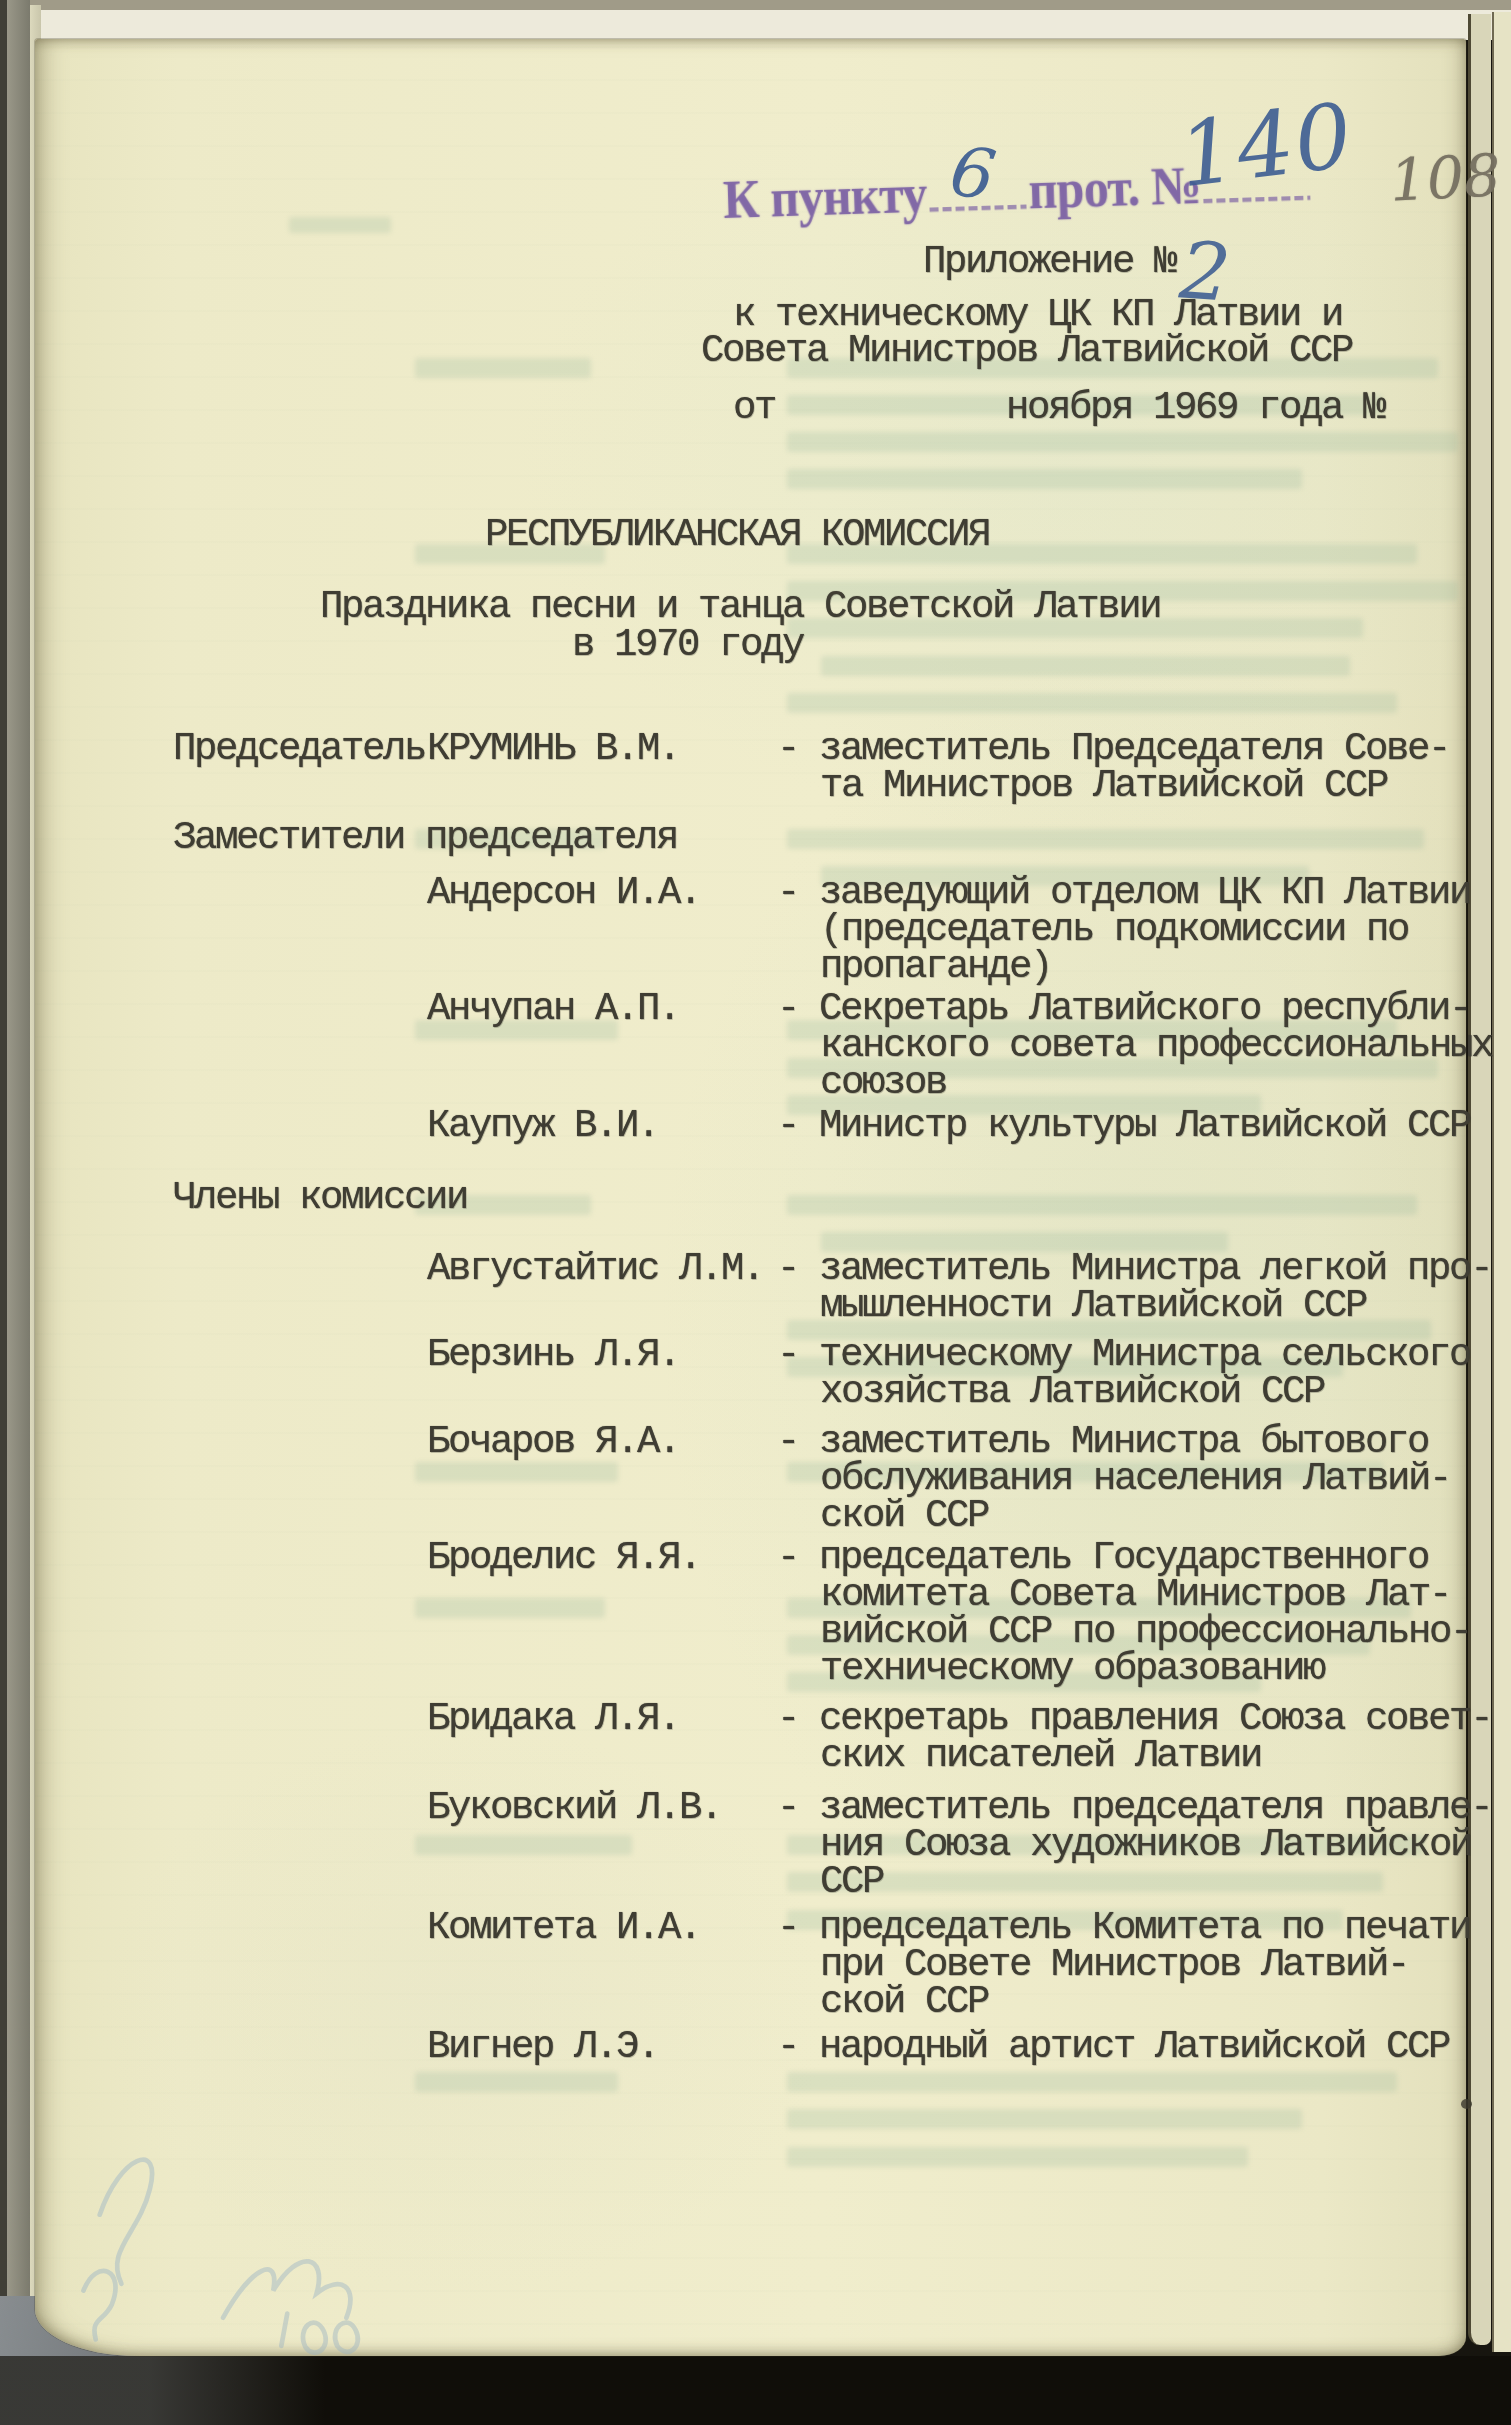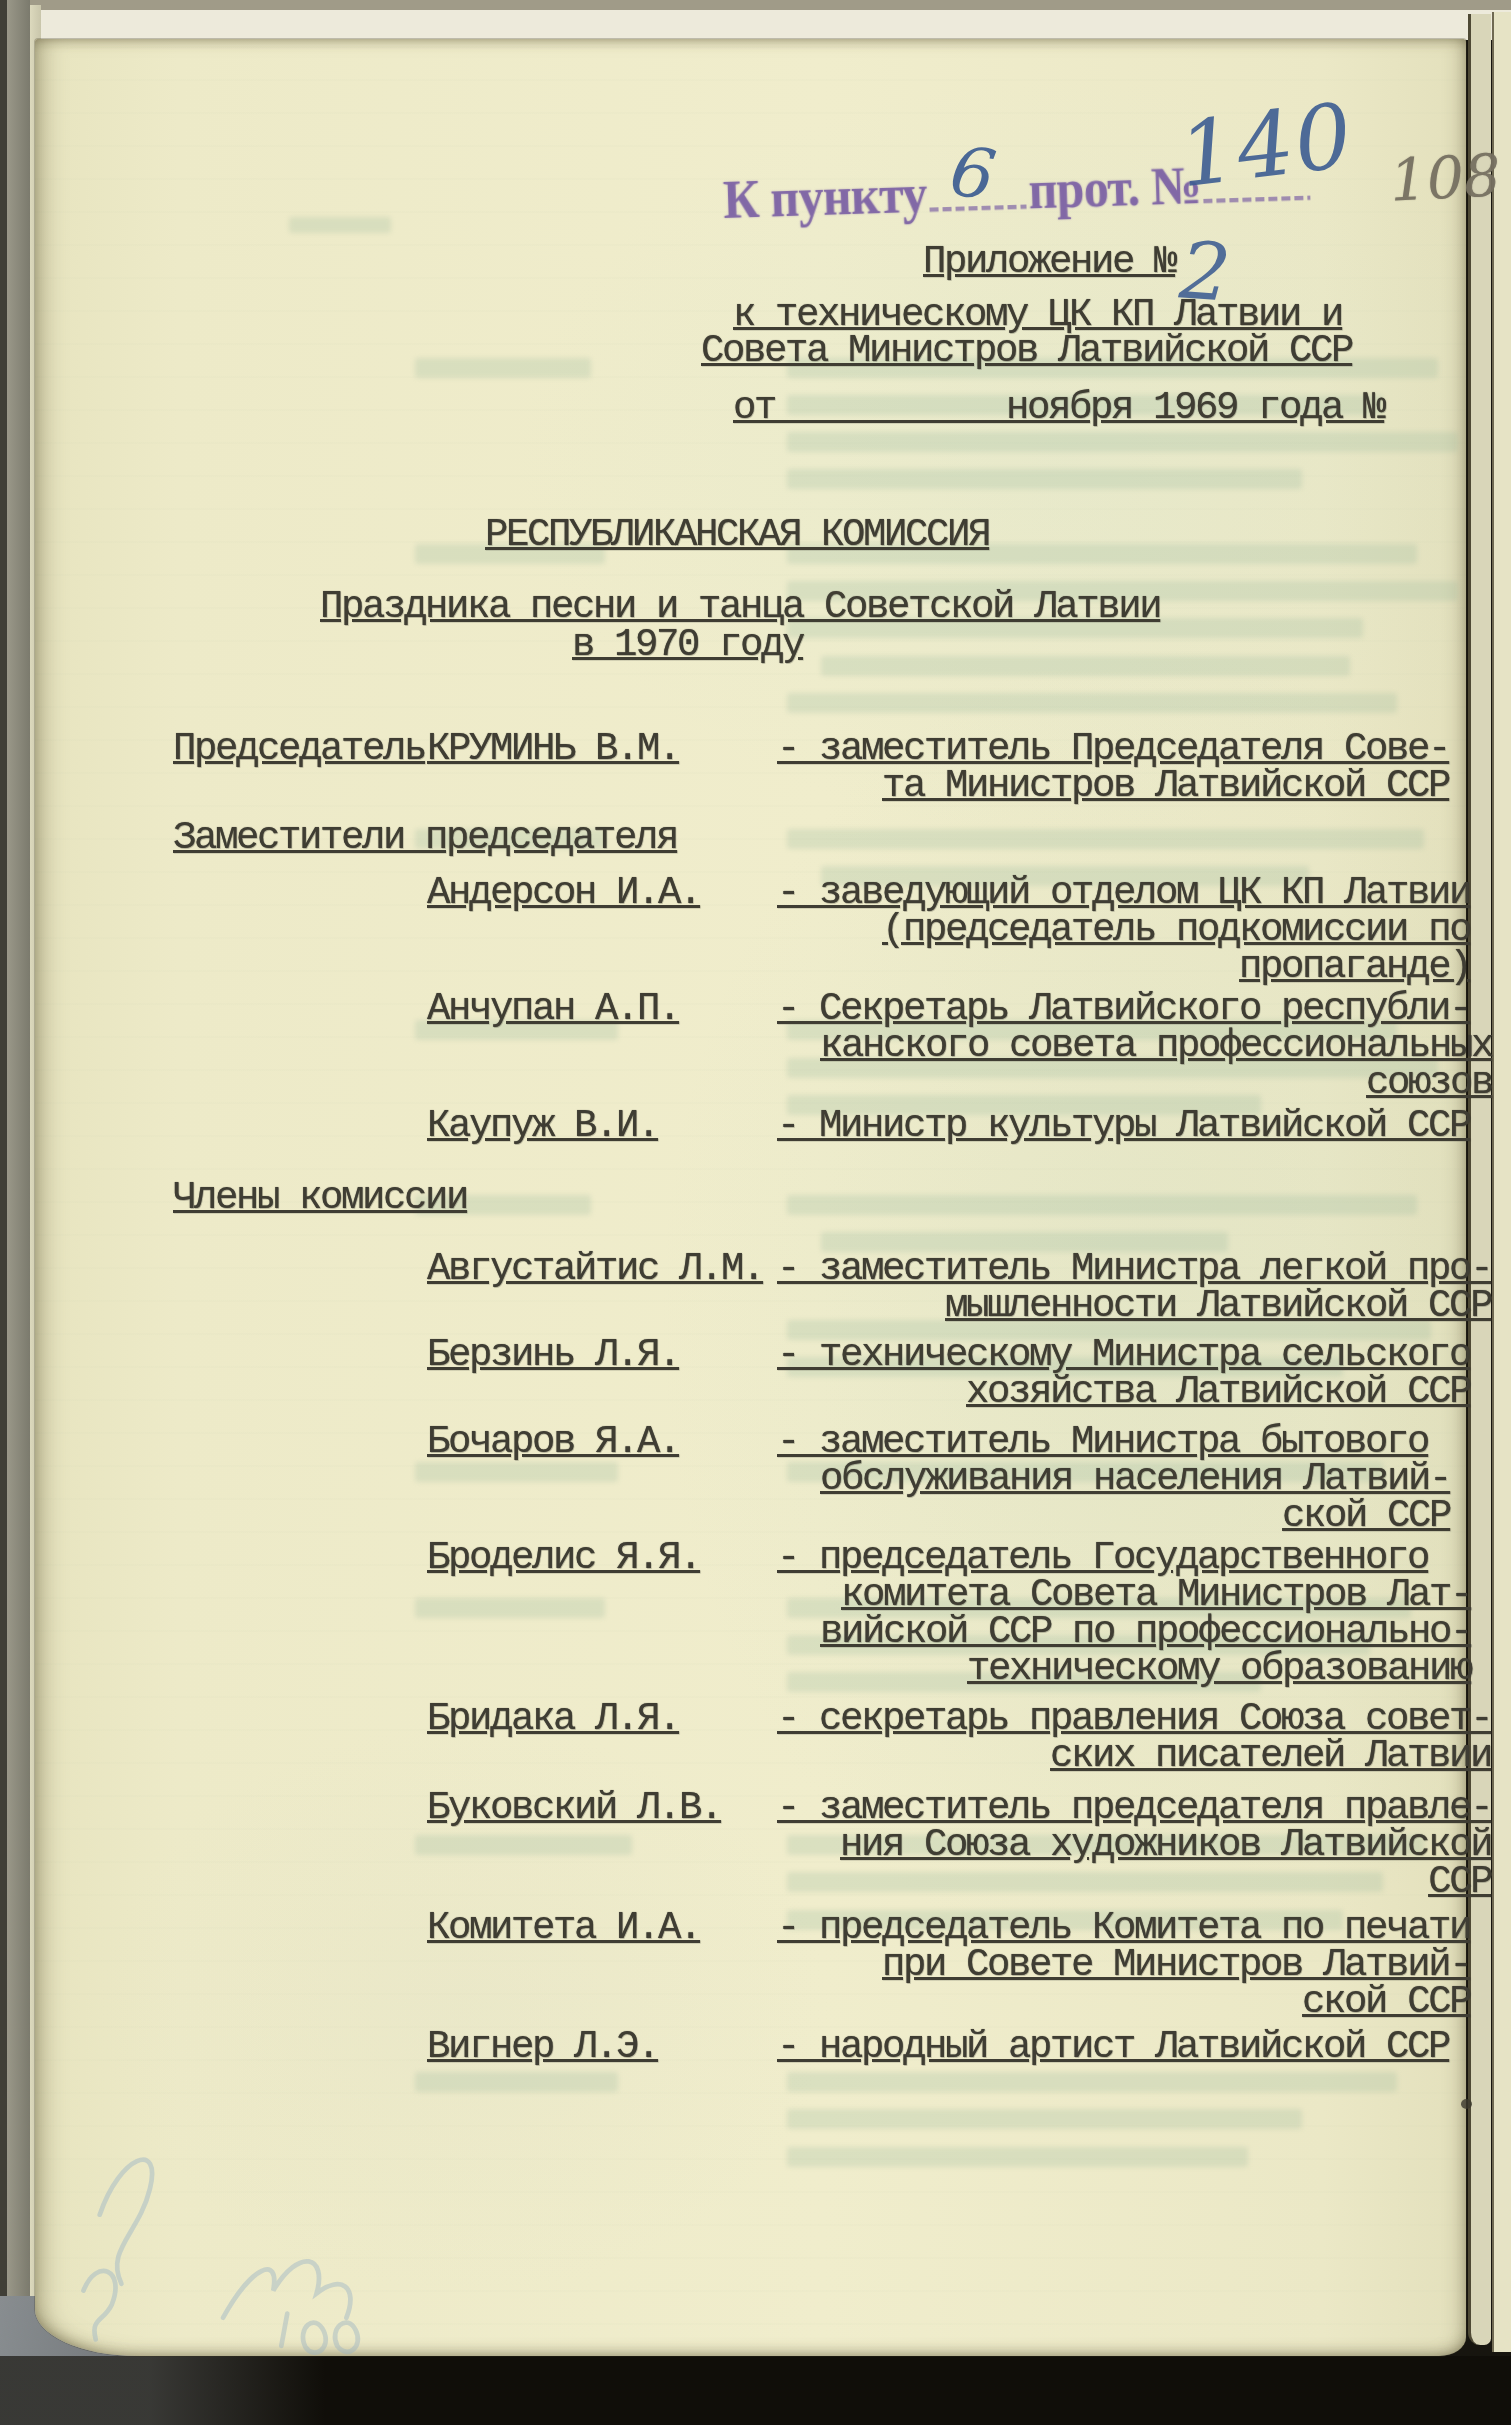--- a/index.html
+++ b/index.html
@@ -46,25 +46,24 @@
   }
 
   
   .typed {
     position:absolute;
     font-family:"Liberation Mono","DejaVu Sans Mono",monospace;
     font-size:39px; line-height:37px; letter-spacing:-2.4px;
     color:#3f3d33; white-space:pre;
     text-shadow: 0 0 1px rgba(55,54,45,.7), 0.7px 0.7px 0 rgba(55,54,45,.22);
     z-index:3;
-    text-decoration:underline;
   }
   .descblock { position:absolute; z-index:3; }
   .descblock .typed { position:static; display:block; }
-  .descblock .cont  { padding-left:43px;text-align:right; }
+  .descblock .cont  { padding-left:43px; }
 
   
   .stamp {
     position:absolute; left:689px; top:138px; z-index:4;
     display:flex; align-items:flex-end;
     transform:rotate(-1.8deg) scaleY(1.08); transform-origin:left bottom;
     font-family:"Liberation Serif","DejaVu Serif",serif; font-weight:bold;
     font-size:50px; letter-spacing:-0.7px; line-height:1;
     color:rgba(118,90,162,.82);
     text-shadow:0 0 2px rgba(118,90,162,.45);

